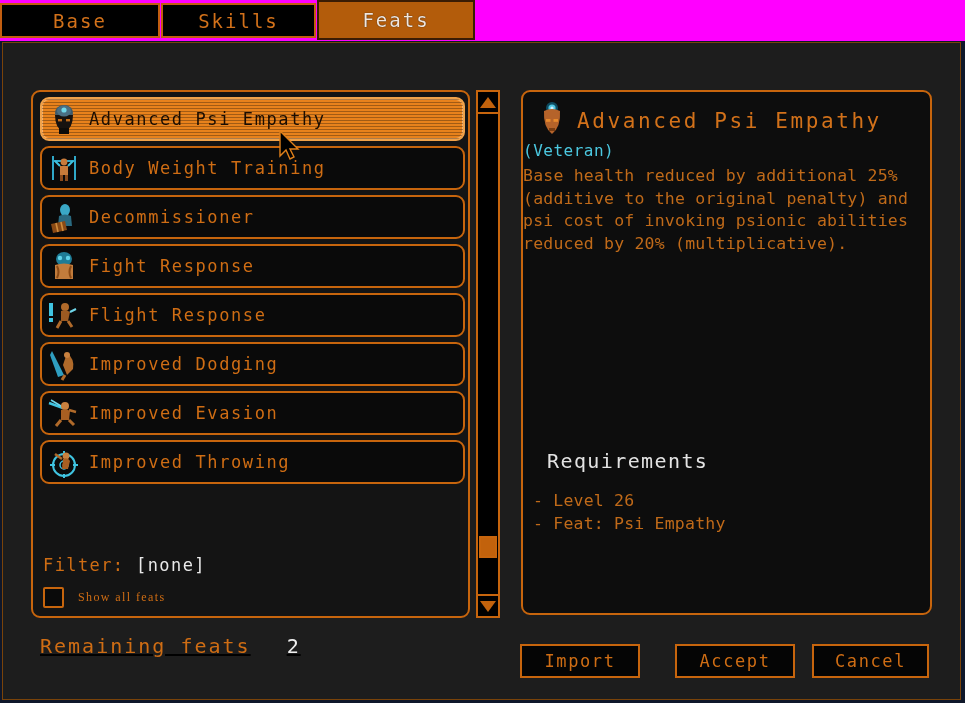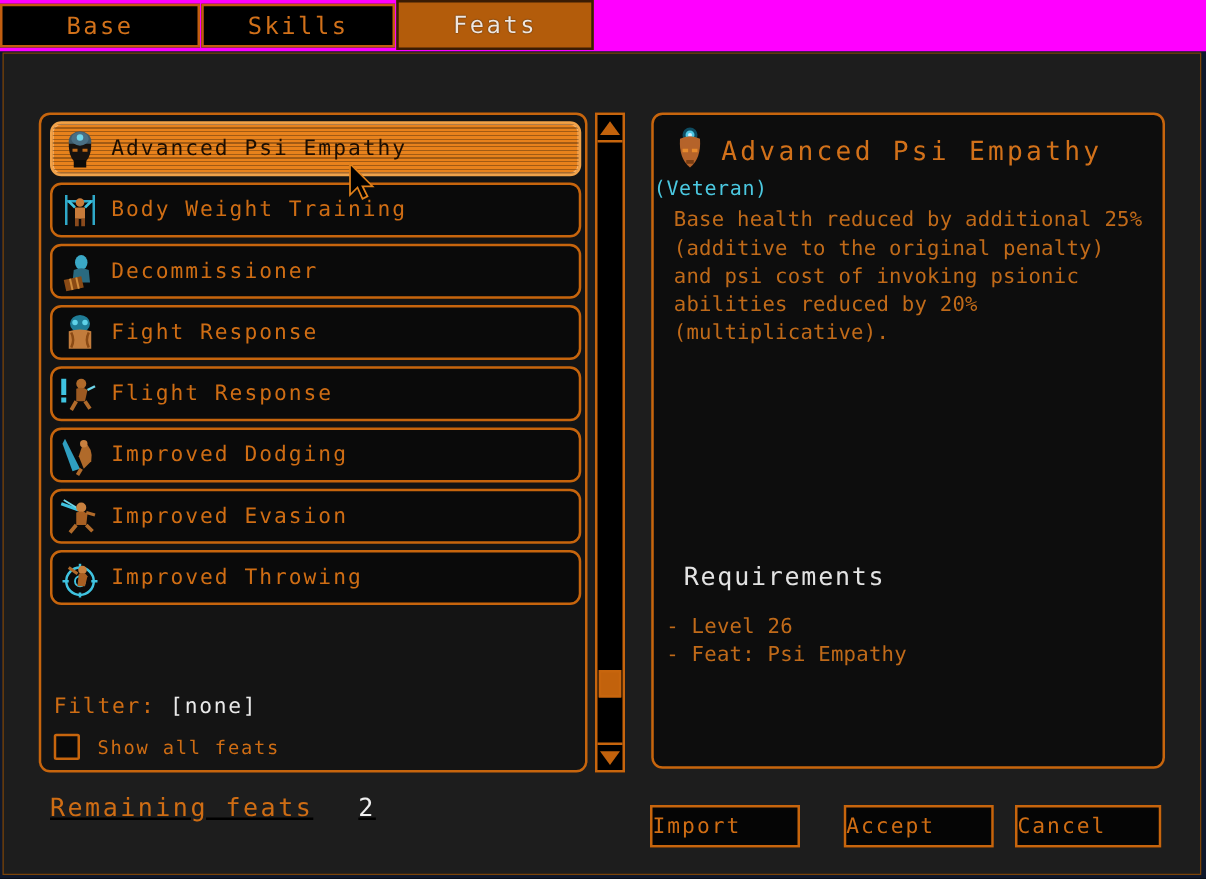--- a/index.html
+++ b/index.html
@@ -151,22 +151,23 @@
   #showall-box {
     width: 21px; height: 21px;
     box-sizing: border-box;
     border: 2px solid #c7650d;
     border-radius: 2px;
     background: #0a0a0a;
     margin-right: 14px;
   }
   #showall-label {
     color: #cf6d14;
-    font-size: 15px;
+    font-size: 12px;
     letter-spacing: 1.4px;
+    font-family: Liberation Serif, serif;
   }
 
   
   #scrollbar {
     position: absolute; left: 476px; top: 90px;
     width: 24px; height: 528px;
     box-sizing: border-box;
     border: 2px solid #c7650d;
     background: #000;
   }
@@ -226,21 +227,21 @@
     color: #4bc8e0;
     font-size: 16px;
     letter-spacing: 0.5px;
     margin-top: -1px;
   }
   #detail-desc {
     color: #c06a19;
     font-size: 16.5px;
     line-height: 22.5px;
     letter-spacing: 0.2px;
-    padding: 5px 10px 0 16px;
+    padding: 5px 10px 0 0;
   }
   #req-head {
     position: absolute; left: 24px; top: 357px;
     color: #e3e3e3;
     font-size: 20px;
     letter-spacing: 1.4px;
   }
   #req-list {
     position: absolute; left: 10px; top: 397px;
     color: #c06a19;
@@ -269,21 +270,21 @@
   
   .btn {
     position: absolute; top: 644px;
     height: 34px;
     box-sizing: border-box;
     border: 2px solid #c7650d;
     background: #050505;
     color: #cf6d14;
     font-size: 17px;
     letter-spacing: 1.6px;
-    display: flex; align-items: center; 
+    display: flex; align-items: center; justify-content: center;
   }
   #btn-import { left: 520px; width: 120px; }
   #btn-accept { left: 675px; width: 120px; }
   #btn-cancel { left: 812px; width: 117px; }
 
   
   #cursor {
     position: absolute; left: 279px; top: 130px;
     width: 22px; height: 32px;
     pointer-events: none;

